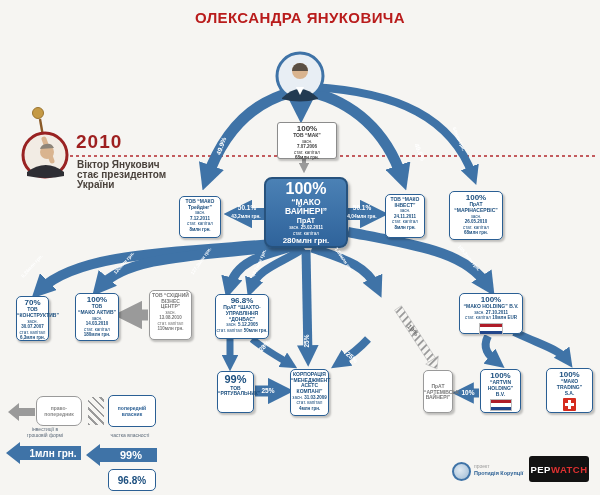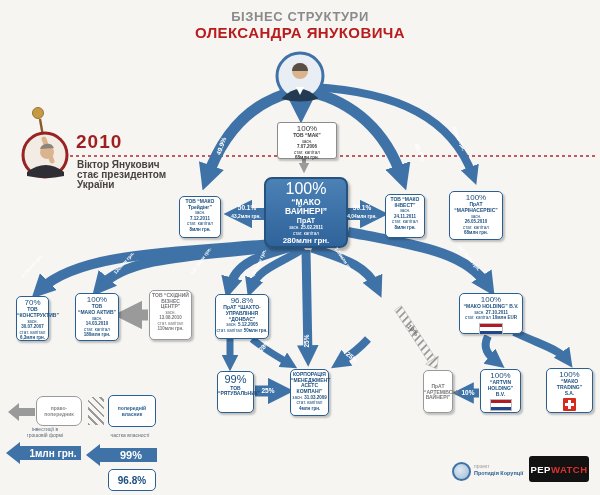--- a/index.html
+++ b/index.html
@@ -11,21 +11,21 @@
   .t2{color:#b91c1c;font-size:15px;font-weight:bold;letter-spacing:.4px;}
   
   .year{position:absolute;left:76px;top:131px;font-size:19px;font-weight:bold;color:#9e1f1f;letter-spacing:1px;z-index:5;}
   .tl-cap{position:absolute;left:77px;top:160px;font-size:10px;font-weight:bold;color:#4a423c;line-height:10px;z-index:5;}
   
   .node{position:absolute;background:#fff;border:1.5px solid #2a5f94;border-radius:5px;color:#1c4f7f;
         text-align:center;line-height:1.14;padding-top:2px;box-sizing:border-box;
         box-shadow:1.5px 2px 2px rgba(0,0,0,.22);z-index:3;}
   .node.gray{border-color:#9a9a9a;color:#7a7a7a;}
   .node.mak{border-color:#8c8c8c;color:#3b3b3b;border-radius:3px;}
-  .pct{font-weight:normal;font-size:10px;line-height:1.05;}
+  .pct{font-weight:bold;font-size:10px;line-height:1.05;}
   .pct.sm{font-size:8px;}
   .pct.lg{font-size:11px;}
   .nm{font-weight:bold;font-size:5.5px;}
   .nm.xs{font-size:5px;}
   .meta{font-size:4.5px;line-height:1.2;}
   .b{font-weight:bold;}
   .center-node{background:linear-gradient(180deg,#4b81b5,#2f639b);border:2px solid #27527d;color:#fff;
                box-shadow:2px 3px 3px rgba(0,0,0,.3);border-radius:8px;}
   .center-node .pct{font-size:16px;}
   .center-node .nm{font-size:8.5px;}
@@ -132,21 +132,20 @@
     <g>
       <circle cx="300" cy="76" r="23" fill="#e8eef4" stroke="#3f73a7" stroke-width="3"></circle>
       <circle cx="300" cy="71" r="8" fill="#d9b48f"></circle>
       <path d="M292,71 a8,8 0 0 1 16,0 z" fill="#5a4f44"></path>
       <path d="M282,98 Q300,80 318,98 L318,99 Q300,104 282,99 z" fill="#223a52"></path>
       <path d="M296,87 L300,95 L304,87 z" fill="#ffffff"></path>
     </g>
   </svg>
 
   <div class="title">
-    <div class="t1">БІЗНЕС СТРУКТУРИ</div>
     <div class="t2">ОЛЕКСАНДРА ЯНУКОВИЧА</div>
   </div>
 
   <div class="year">2010</div>
   <div class="tl-cap">
     <div>Віктор Янукович</div>
     <div>стає президентом</div>
     <div>України</div>
   </div>
 

